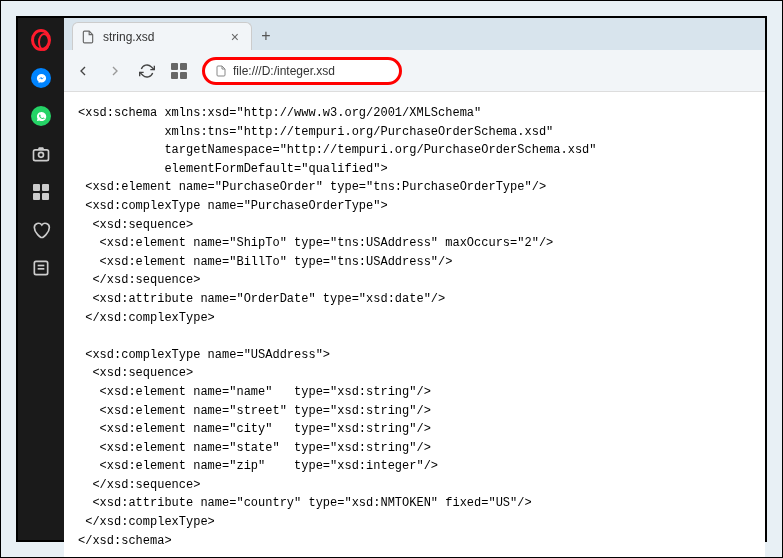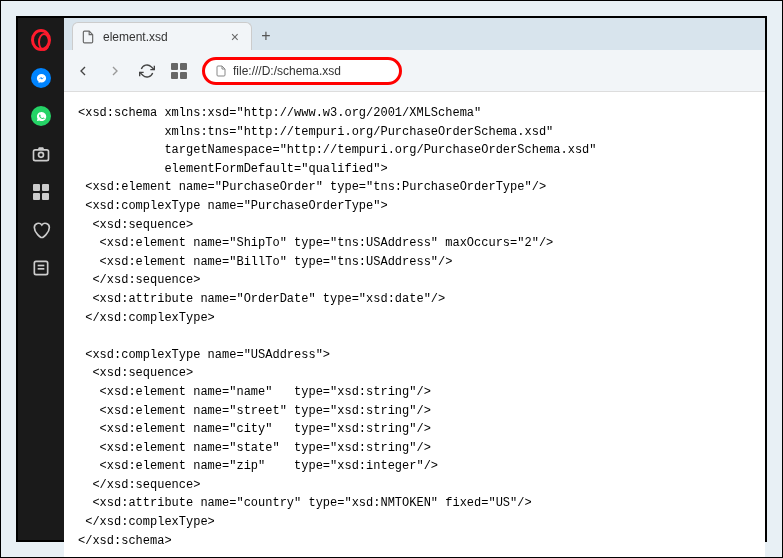--- a/index.html
+++ b/index.html
@@ -82,21 +82,21 @@
   </div>
 </div>
 
 <div class="main">
   <div class="tabbar">
     <div class="tab">
       <svg class="tab-icon" viewBox="0 0 24 24" fill="none" stroke="#666" stroke-width="2">
               <path d="M14 2H6a2 2 0 00-2 2v16a2 2 0 002 2h12a2 2 0 002-2V8z"></path>
               <polyline points="14 2 14 8 20 8"></polyline>
             </svg>
-      <span class="tab-title">element.xsd</span>
+      <span class="tab-title">string.xsd</span>
       <span class="tab-close">×</span>
     </div>
     <div class="newtab">+</div>
   </div>
 
   <div class="navbar">
     <div class="nav-btn">
       <svg width="16" height="16" viewBox="0 0 24 24" fill="none" stroke="#444" stroke-width="2">
               <polyline points="15 18 9 12 15 6"></polyline>
             </svg>
@@ -118,21 +118,21 @@
               <span style="background:#666"></span>
               <span style="background:#666"></span>
               <span style="background:#666"></span>
             </div>
     </div>
     <div class="addrbar">
       <svg class="addr-icon" viewBox="0 0 24 24" fill="none" stroke="#888" stroke-width="2">
               <path d="M14 2H6a2 2 0 00-2 2v16a2 2 0 002 2h12a2 2 0 002-2V8z"></path>
               <polyline points="14 2 14 8 20 8"></polyline>
             </svg>
-      <span class="addr-text">file:///D:/schema.xsd</span>
+      <span class="addr-text">file:///D:/integer.xsd</span>
     </div>
   </div>
 
   <div class="content">&lt;xsd:schema xmlns:xsd="http://www.w3.org/2001/XMLSchema"
             xmlns:tns="http://tempuri.org/PurchaseOrderSchema.xsd"
             targetNamespace="http://tempuri.org/PurchaseOrderSchema.xsd"
             elementFormDefault="qualified"&gt;
  &lt;xsd:element name="PurchaseOrder" type="tns:PurchaseOrderType"/&gt;
  &lt;xsd:complexType name="PurchaseOrderType"&gt;
   &lt;xsd:sequence&gt;

